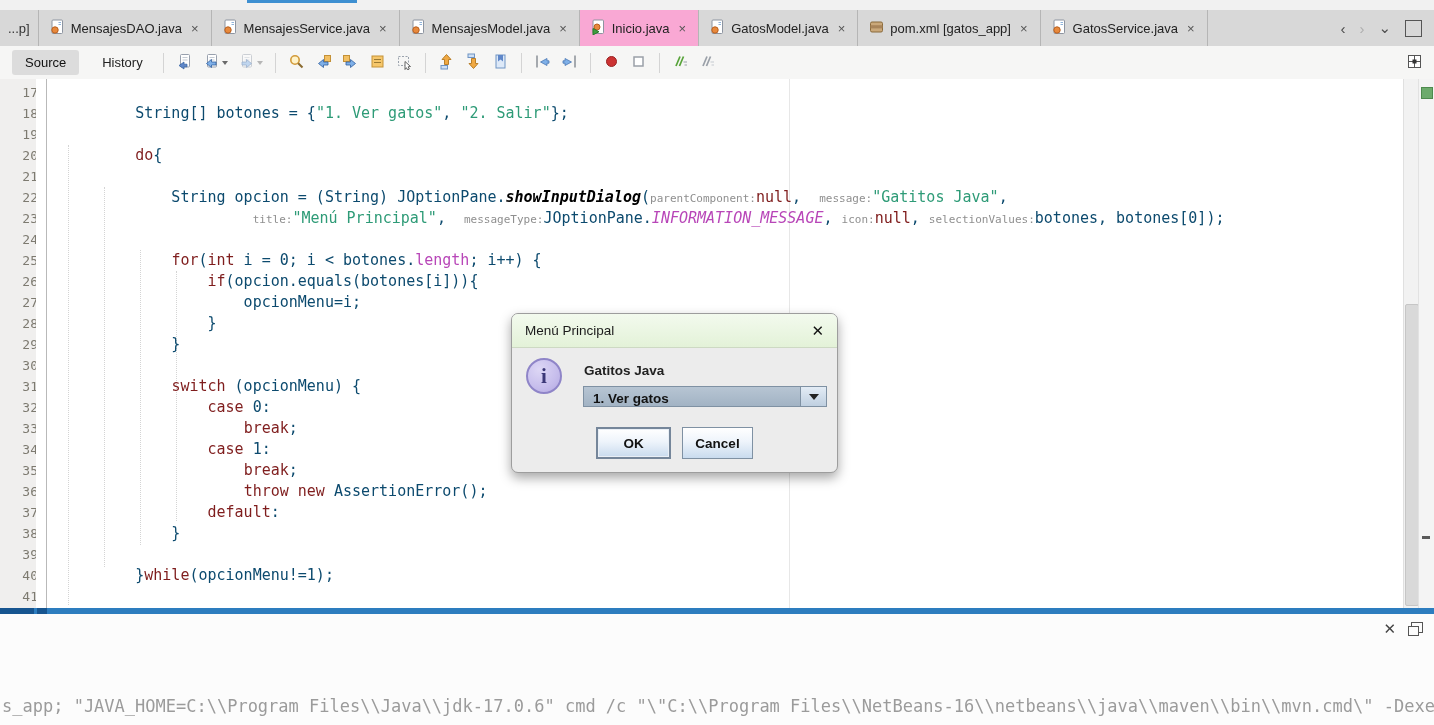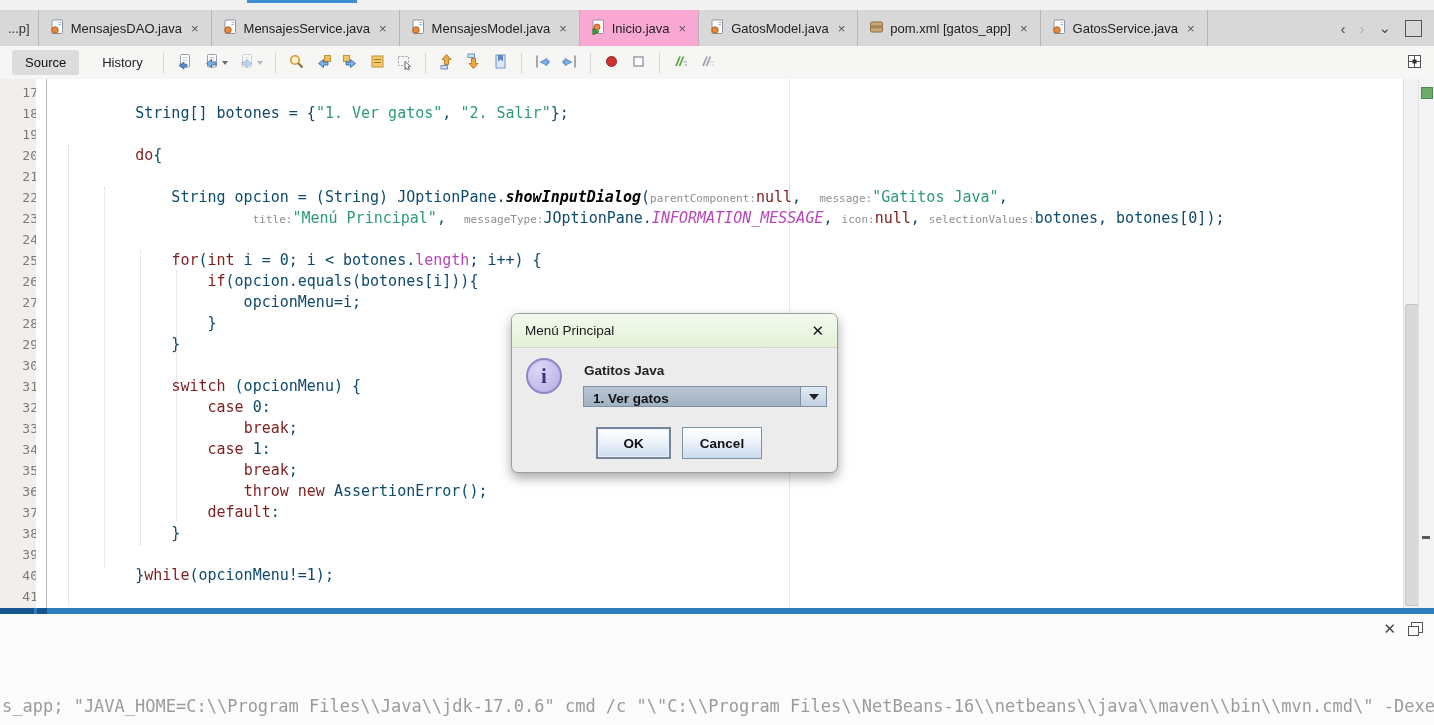--- a/index.html
+++ b/index.html
@@ -75,21 +75,21 @@
   .dlg-msg{position:absolute;left:72px;top:49px;font-weight:bold;font-size:13.5px;color:#222;}
   .combo{position:absolute;left:71px;top:72px;width:244px;height:21px;border:1px solid #7f91a3;box-sizing:border-box;
          background:linear-gradient(#b7c5d3,#a2b3c4);display:flex;align-items:flex-end;}
   .combo-text{flex:1;padding-left:9px;font-weight:bold;font-size:13.5px;color:#121212;}
   .combo-btn{width:25px;height:100%;border-left:1px solid #7f91a3;background:linear-gradient(#e3ecf5,#bfcfe0);
              display:flex;align-items:center;justify-content:center;}
   .combo-arrow{width:0;height:0;border-left:5px solid transparent;border-right:5px solid transparent;border-top:6px solid #222;}
   .dbtn{position:absolute;top:113px;height:32px;box-sizing:border-box;display:flex;align-items:center;justify-content:center;
         background:linear-gradient(#ffffff 0%,#eef4fb 45%,#c9dbee 100%);font-weight:bold;font-size:13.5px;color:#111;}
   .dbtn.ok{left:84px;width:75px;border:2px solid #75869a;box-shadow:inset 0 0 0 1px #e9eff6;}
-  .dbtn.cancel{left:170px;width:80px;border:1px solid #7f91a3;}
+  .dbtn.cancel{left:170px;width:71px;border:1px solid #7f91a3;}
 
   
   .splitter{position:absolute;left:0;top:608px;width:1434px;height:6px;background:#2d7dbf;}
   .splitter .seg1{position:absolute;left:0;top:0;width:34px;height:6px;background:#175590;}
   .splitter .seg2{position:absolute;left:37px;top:0;width:10px;height:6px;background:#175590;}
 
   
   .output{position:absolute;left:0;top:614px;width:1434px;height:111px;background:#fcfcfc;overflow:hidden;}
   .out-icons{position:absolute;right:12px;top:7px;display:flex;gap:12px;align-items:center;z-index:5;}
   .out-x{font-size:15px;color:#444;line-height:1;}

